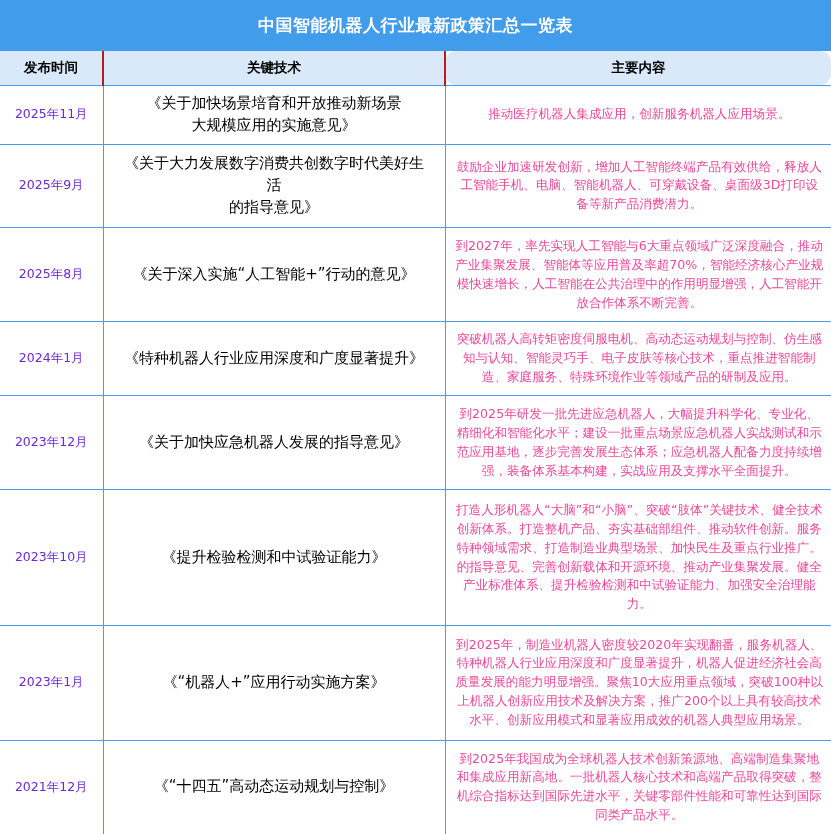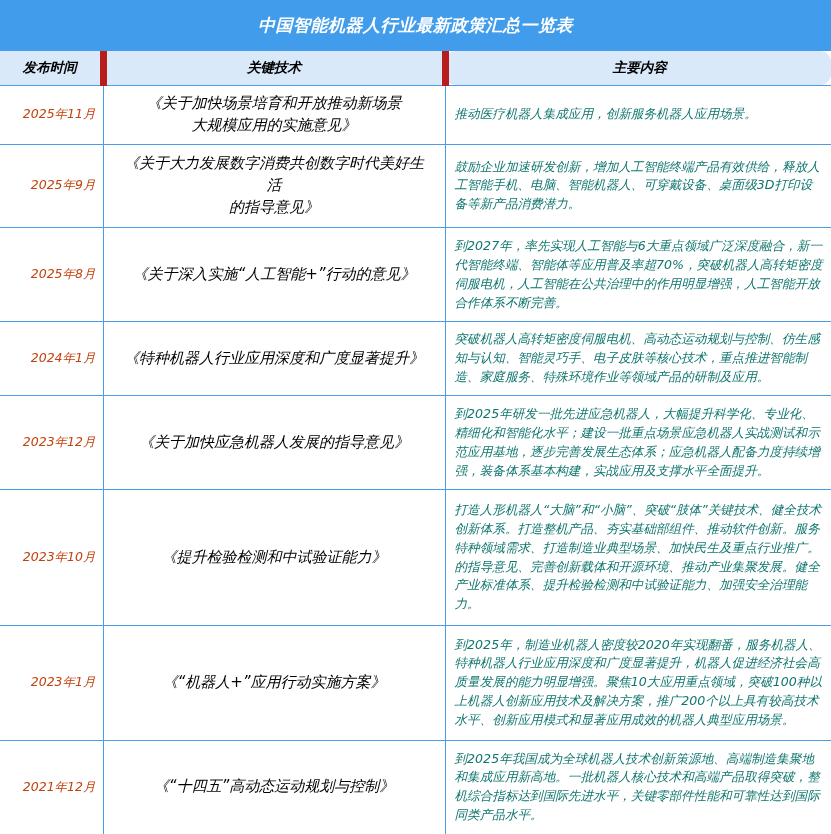--- a/index.html
+++ b/index.html
@@ -15,21 +15,20 @@
     color: #000000;
     overflow: hidden;
   }
 
   .policy-table-wrap {
     width: 831px;
     height: 834px;
     background: #ffffff;
     display: flex;
     flex-direction: column;
-    font-style: italic;
   }
 
   
   .table-title {
     height: 51px;
     background: #419ceb;
     color: #ffffff;
     font-size: 17px;
     font-weight: bold;
     letter-spacing: 0.5px;
@@ -51,55 +50,55 @@
   table.policy-table col.col-name   { width: 342px; }
   table.policy-table col.col-detail { width: 386px; }
 
   thead th {
     background: #d9e9f9;
     height: 34px;
     font-size: 13.5px;
     font-weight: bold;
     color: #000000;
     text-align: center;
-    border-right: 7px solid #b91c1c;
+    border-right: 2px solid #b91c1c;
     border-bottom: 1px solid #4a9ce8;
     padding: 0 4px;
   }
   thead th:last-child { border-right: none; border-radius: 11px; }
   thead th:first-child { border-left: none; }
 
   tbody td {
     border-bottom: 1px solid #4a9ce8;
     border-right: 1px solid #4a9ce8;
     vertical-align: middle;
     padding: 5px 7px;
   }
   tbody tr:last-child td { border-bottom: none; }
   tbody td.detail-cell { border-right: none; }
 
   td.date-cell {
-    text-align: right;
+    text-align: center;
     font-size: 12.5px;
     white-space: nowrap;
-    color: #c2410c;
+    color: #6d28d9;
   }
   td.name-cell {
     text-align: center;
     font-size: 15px;
     line-height: 1.45;
     color: #000;
     padding-left: 14px;
     padding-right: 14px;
   }
   td.detail-cell {
-    text-align: left;
+    text-align: center;
     font-size: 12.6px;
     line-height: 1.5;
-    color: #0f766e;
+    color: #ec4899;
     padding-left: 9px;
   }
 
   .cell-text { display: block; white-space: pre-line; }
 </style>
 </head>
 <body>
 
 <div class="policy-table-wrap">
 
@@ -147,21 +146,21 @@
       </tr>
 
       <tr>
         <td class="date-cell">
             <span class="cell-text">2025年8月</span>
           </td>
         <td class="name-cell">
             <span class="cell-text">《关于深入实施“人工智能+”行动的意见》</span>
           </td>
         <td class="detail-cell">
-            <span class="cell-text">到2027年，率先实现人工智能与6大重点领域广泛深度融合，新一代智能终端、智能体等应用普及率超70%，突破机器人高转矩密度伺服电机，人工智能在公共治理中的作用明显增强，人工智能开放合作体系不断完善。</span>
+            <span class="cell-text">到2027年，率先实现人工智能与6大重点领域广泛深度融合，推动产业集聚发展、智能体等应用普及率超70%，智能经济核心产业规模快速增长，人工智能在公共治理中的作用明显增强，人工智能开放合作体系不断完善。</span>
           </td>
       </tr>
 
       <tr>
         <td class="date-cell">
             <span class="cell-text">2024年1月</span>
           </td>
         <td class="name-cell">
             <span class="cell-text">《特种机器人行业应用深度和广度显著提升》</span>
           </td>

